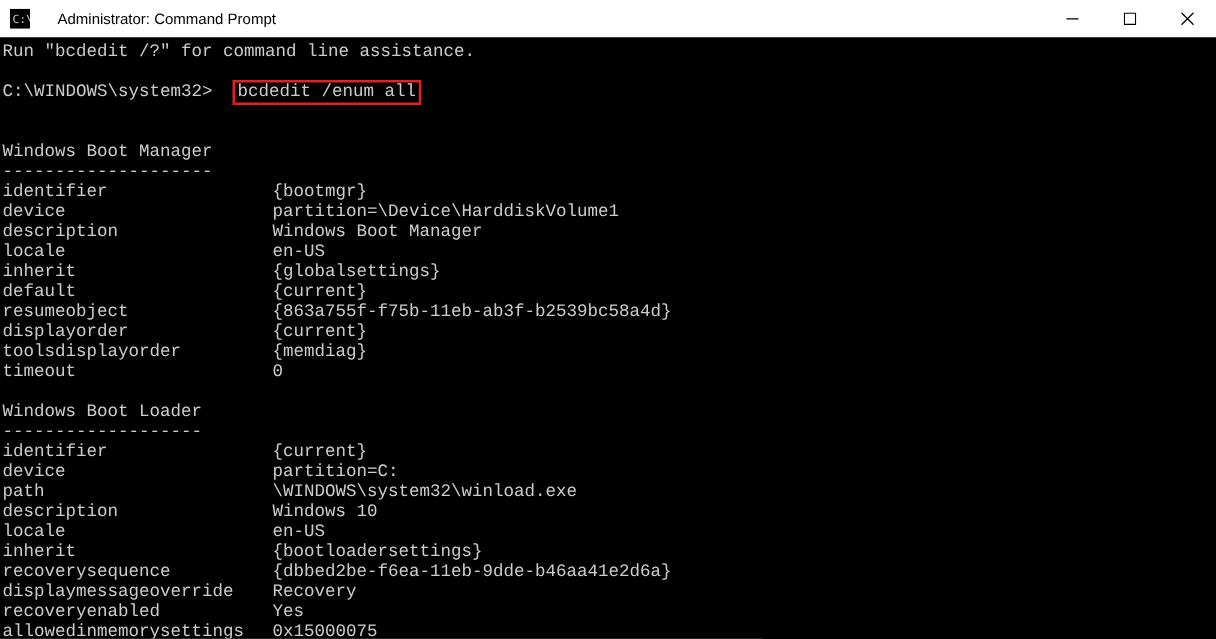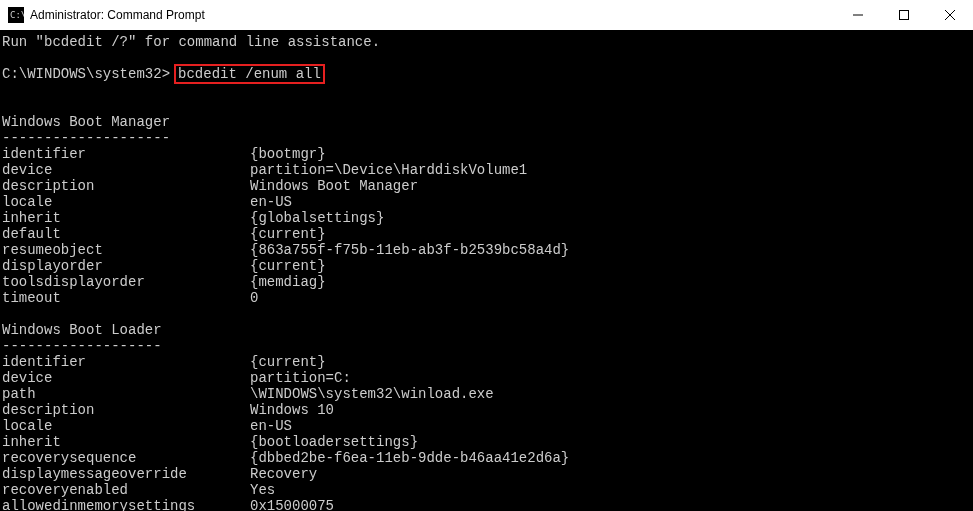--- a/index.html
+++ b/index.html
@@ -34,20 +34,21 @@
     .title-icon {
       width: 16px;
       height: 16px;
       margin-right: 6px;
       display: flex;
       align-items: center;
       justify-content: center;
     }
     .title-text {
       flex: 1;
+      margin-left: 16px;
     }
     .window-controls {
       display: flex;
       height: 100%;
     }
     .window-control {
       width: 46px;
       height: 30px;
       display: flex;
       align-items: center;
@@ -64,25 +65,24 @@
       line-height: 16px;
       padding: 4px 2px;
       white-space: pre;
       overflow: hidden;
       font-family: "Consolas", "Courier New", monospace;
     }
     .highlight-box {
       border: 2px solid #e62020;
       display: inline-block;
       padding: 0 2px;
-      margin: -2px 4px;
+      margin: -2px 16px;
     }
     .row {
       display: flex;
-      gap: 32px;
     }
     .col-key {
       width: 216px;
       flex-shrink: 0;
     }
     .col-val {
       flex: 1;
       font-family: Liberation Mono, monospace;
     }
   </style>

